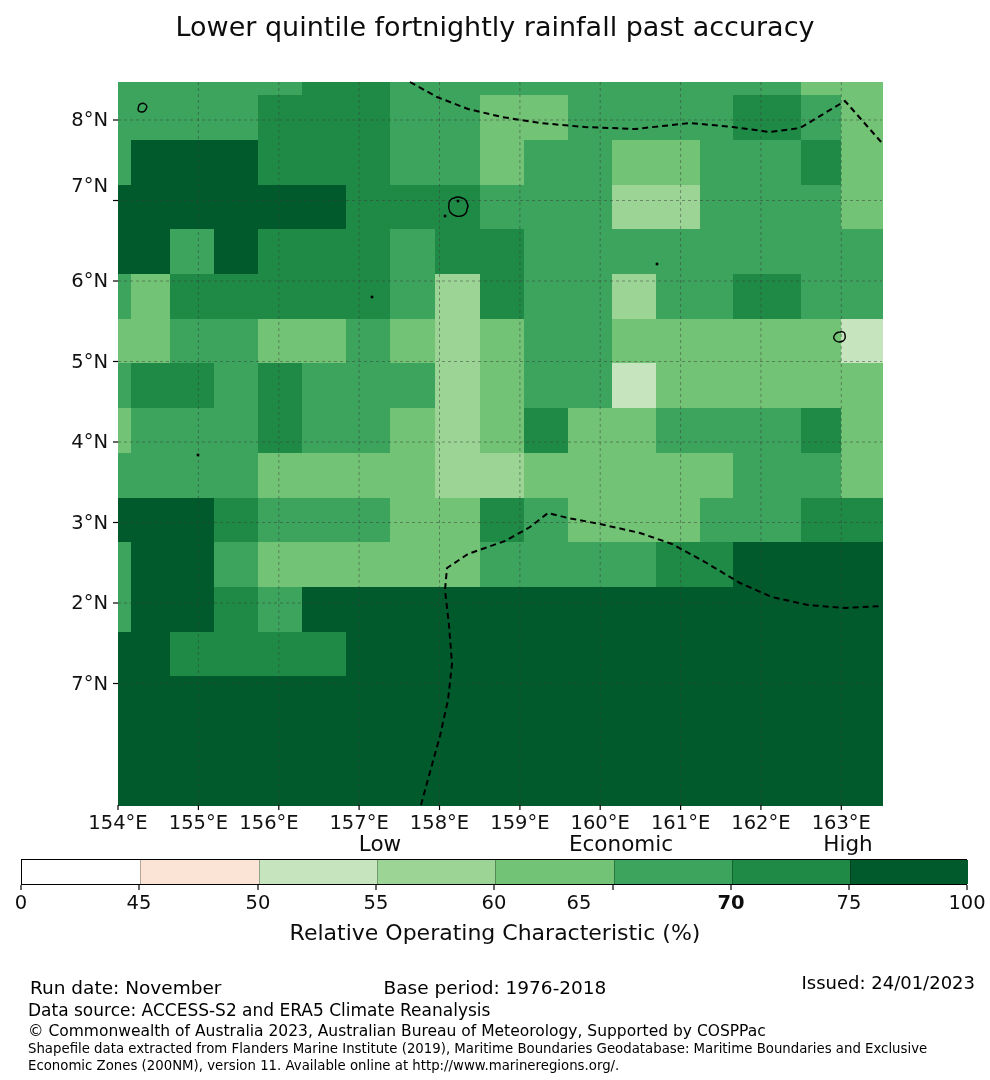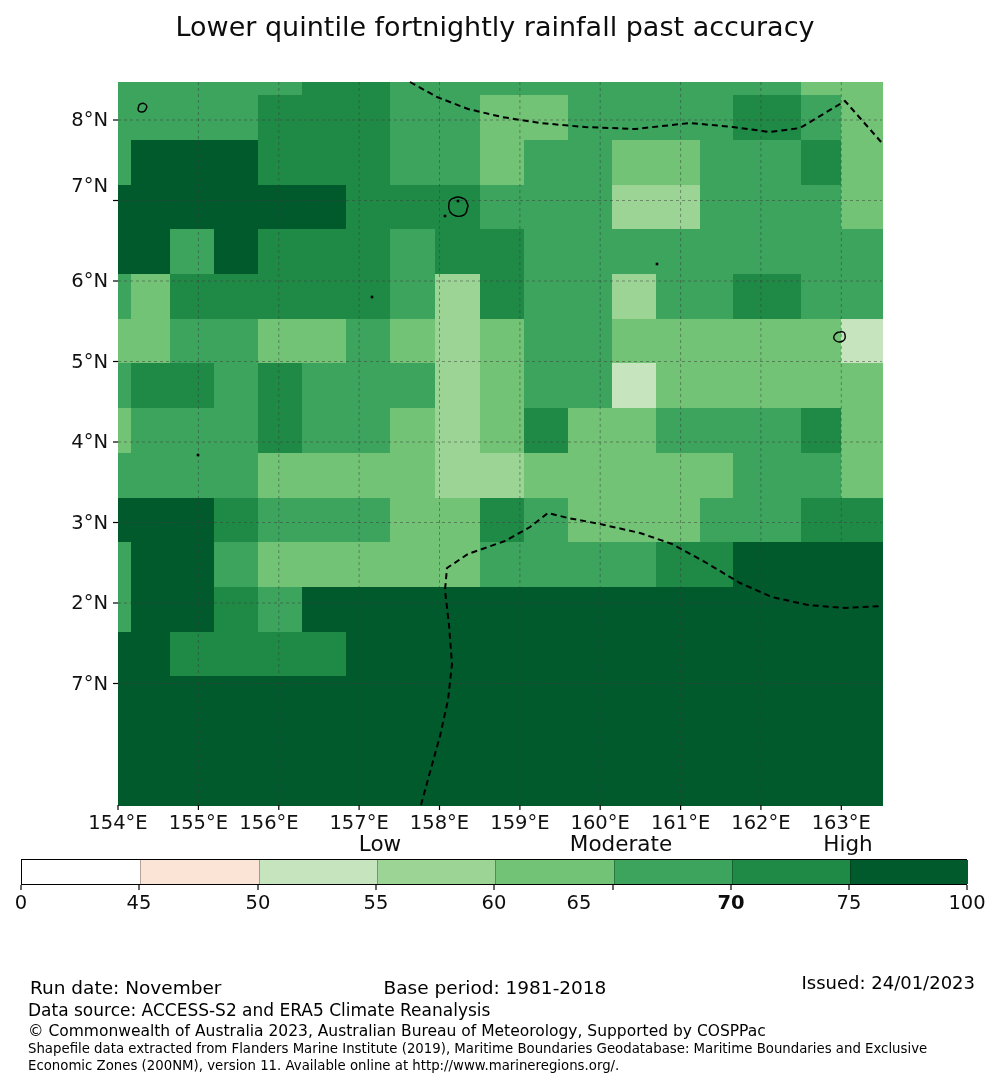--- a/index.html
+++ b/index.html
@@ -417,21 +417,21 @@
       <line x1="376" y1="885" x2="376" y2="890" stroke="#000" stroke-width="1.2"></line>
       <line x1="494" y1="885" x2="494" y2="890" stroke="#000" stroke-width="1.2"></line>
       <line x1="613" y1="885" x2="613" y2="890" stroke="#000" stroke-width="1.2"></line>
       <line x1="731" y1="885" x2="731" y2="890" stroke="#000" stroke-width="1.2"></line>
       <line x1="849" y1="885" x2="849" y2="890" stroke="#000" stroke-width="1.2"></line>
       <line x1="967" y1="885" x2="967" y2="890" stroke="#000" stroke-width="1.2"></line>
     </svg>
 
   <div id="cbar-cats">
       <div class="cbar-cat" style="left: 300px;">Low</div>
-      <div class="cbar-cat" style="left: 541px;">Moderate</div>
+      <div class="cbar-cat" style="left: 541px;">Economic</div>
       <div class="cbar-cat" style="left: 768px;">High</div>
     </div>
   <div id="colorbar">
       <div class="cbar-seg" style="left: 0px; width: 118px; background: rgb(255, 255, 255);"></div>
       <div class="cbar-seg sep" style="left: 118px; width: 119px; background: rgb(251, 228, 214);"></div>
       <div class="cbar-seg sep" style="left: 237px; width: 118px; background: rgb(198, 229, 191);"></div>
       <div class="cbar-seg sep" style="left: 355px; width: 118px; background: rgb(155, 212, 149);"></div>
       <div class="cbar-seg sep" style="left: 473px; width: 119px; background: rgb(114, 195, 117);"></div>
       <div class="cbar-seg sep" style="left: 592px; width: 118px; background: rgb(60, 164, 92);"></div>
       <div class="cbar-seg sep" style="left: 710px; width: 118px; background: rgb(30, 138, 69);"></div>
@@ -441,20 +441,21 @@
       <div class="cbar-tick" style="left: -14px;">0</div>
       <div class="cbar-tick" style="left: 104px;">45</div>
       <div class="cbar-tick" style="left: 223px;">50</div>
       <div class="cbar-tick" style="left: 341px;">55</div>
       <div class="cbar-tick" style="left: 459px;">60</div>
       <div class="cbar-tick" style="left: 544px;">65</div>
       <div class="cbar-tick" style="left: 696px; font-weight: bold;">70</div>
       <div class="cbar-tick" style="left: 814px;">75</div>
       <div class="cbar-tick" style="left: 932px;">100</div>
     </div>
+  <div id="cbar-axis-label">Relative Operating Characteristic (%)</div>
 
   <div class="footer-text" id="run-date">Run date: November</div>
-  <div class="footer-text" id="base-period">Base period: 1981-2018</div>
+  <div class="footer-text" id="base-period">Base period: 1976-2018</div>
   <div class="footer-text" id="issued">Issued: 24/01/2023</div>
   <div class="footer-text" id="data-source">Data source: ACCESS-S2 and ERA5 Climate Reanalysis</div>
   <div class="footer-text" id="copyright">© Commonwealth of Australia 2023, Australian Bureau of Meteorology, Supported by COSPPac</div>
   <div class="footer-text" id="shapefile">Shapefile data extracted from Flanders Marine Institute (2019), Maritime Boundaries Geodatabase: Maritime Boundaries and Exclusive Economic Zones (200NM), version 11. Available online at http://www.marineregions.org/.</div>
 </div>
 
 </body></html>

